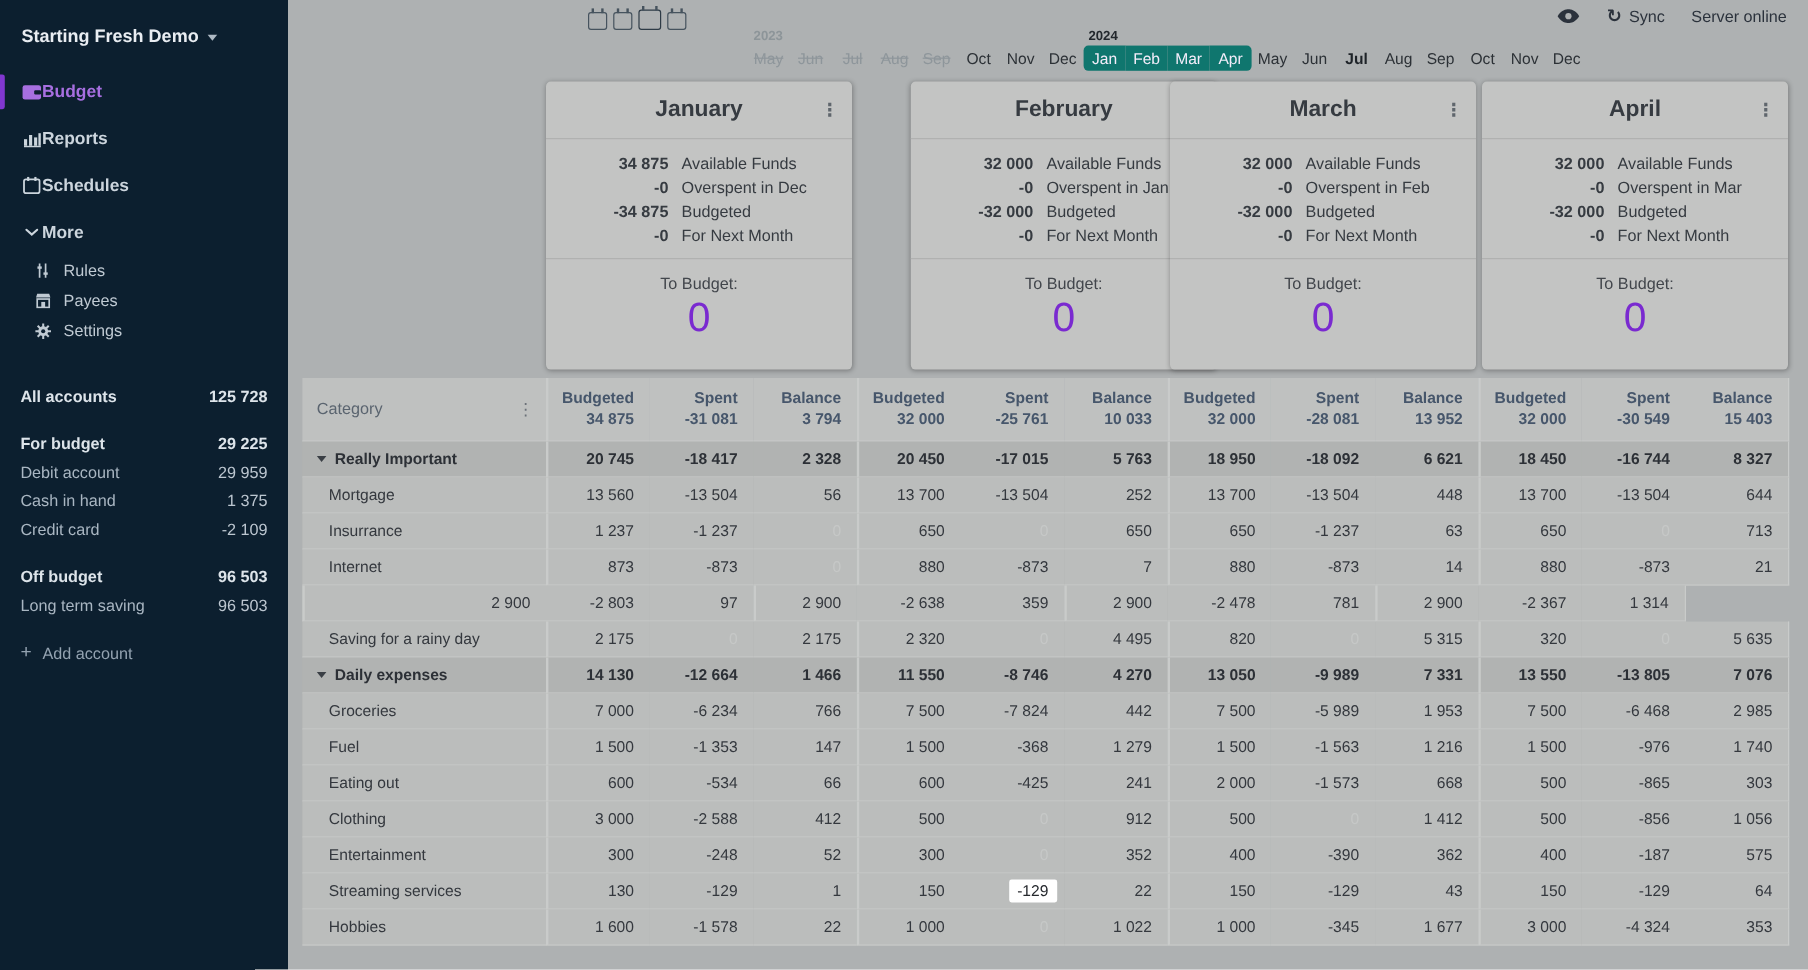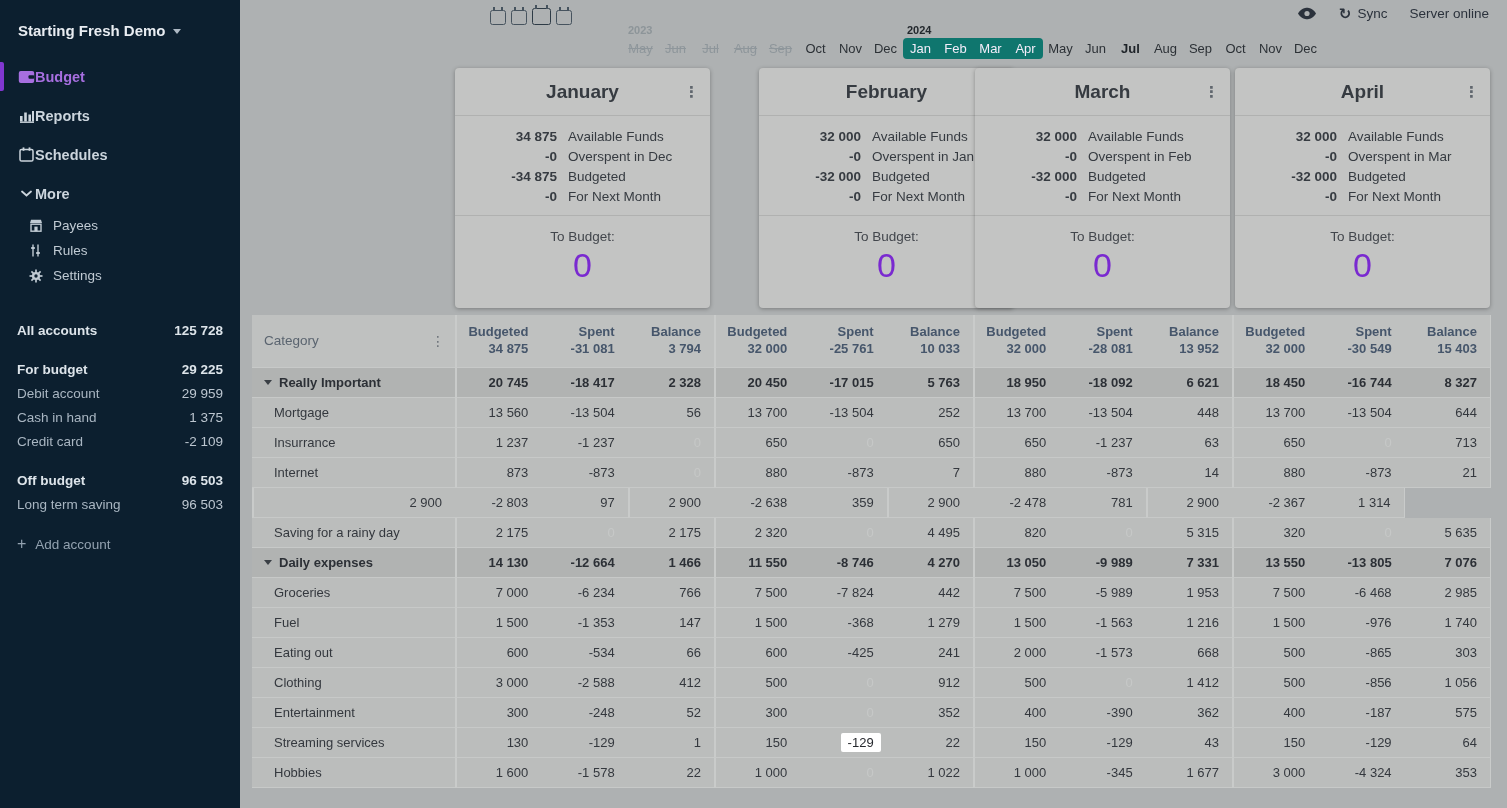--- a/index.html
+++ b/index.html
@@ -120,38 +120,38 @@
       <div class="sb-item" style="font-weight:600;">
         <span class="sb-icon">
           <svg width="11" height="7" viewBox="0 0 11 7">
               <polyline points="1,1.5 5.5,5.5 10,1.5" fill="none" stroke="#ccd5dd" stroke-width="1.8" stroke-linecap="round"></polyline>
             </svg>
         </span>
         <span>More</span>
       </div>
       <div class="sb-sub">
         <span class="sb-icon">
-          <svg width="14" height="13" viewBox="0 0 14 13">
-              <path d="M1 4 L2 0.8 H12 L13 4 Z" fill="#c0cad3"></path>
-              <rect x="2" y="5.2" width="10" height="7" fill="none" stroke="#c0cad3" stroke-width="1.4"></rect>
-              <rect x="5.4" y="7.6" width="3.2" height="4.6" fill="#c0cad3"></rect>
-            </svg>
-        </span>
-        <span>Payees</span>
-      </div>
-      <div class="sb-sub">
-        <span class="sb-icon">
           <svg width="13" height="13" viewBox="0 0 13 13">
               <line x1="4" y1="0.5" x2="4" y2="12.5" stroke="#c0cad3" stroke-width="1.4"></line>
               <line x1="9" y1="0.5" x2="9" y2="12.5" stroke="#c0cad3" stroke-width="1.4"></line>
               <rect x="2.2" y="3" width="3.6" height="2" fill="#c0cad3"></rect>
               <rect x="7.2" y="8" width="3.6" height="2" fill="#c0cad3"></rect>
             </svg>
         </span>
         <span>Rules</span>
+      </div>
+      <div class="sb-sub">
+        <span class="sb-icon">
+          <svg width="14" height="13" viewBox="0 0 14 13">
+              <path d="M1 4 L2 0.8 H12 L13 4 Z" fill="#c0cad3"></path>
+              <rect x="2" y="5.2" width="10" height="7" fill="none" stroke="#c0cad3" stroke-width="1.4"></rect>
+              <rect x="5.4" y="7.6" width="3.2" height="4.6" fill="#c0cad3"></rect>
+            </svg>
+        </span>
+        <span>Payees</span>
       </div>
       <div class="sb-sub">
         <span class="sb-icon">
           <svg width="14" height="14" viewBox="0 0 14 14">
               <g stroke="#c0cad3" stroke-width="1.7">
                 <line x1="7" y1="0.5" x2="7" y2="13.5"></line>
                 <line x1="0.5" y1="7" x2="13.5" y2="7"></line>
                 <line x1="2.4" y1="2.4" x2="11.6" y2="11.6"></line>
                 <line x1="11.6" y1="2.4" x2="2.4" y2="11.6"></line>
               </g>

